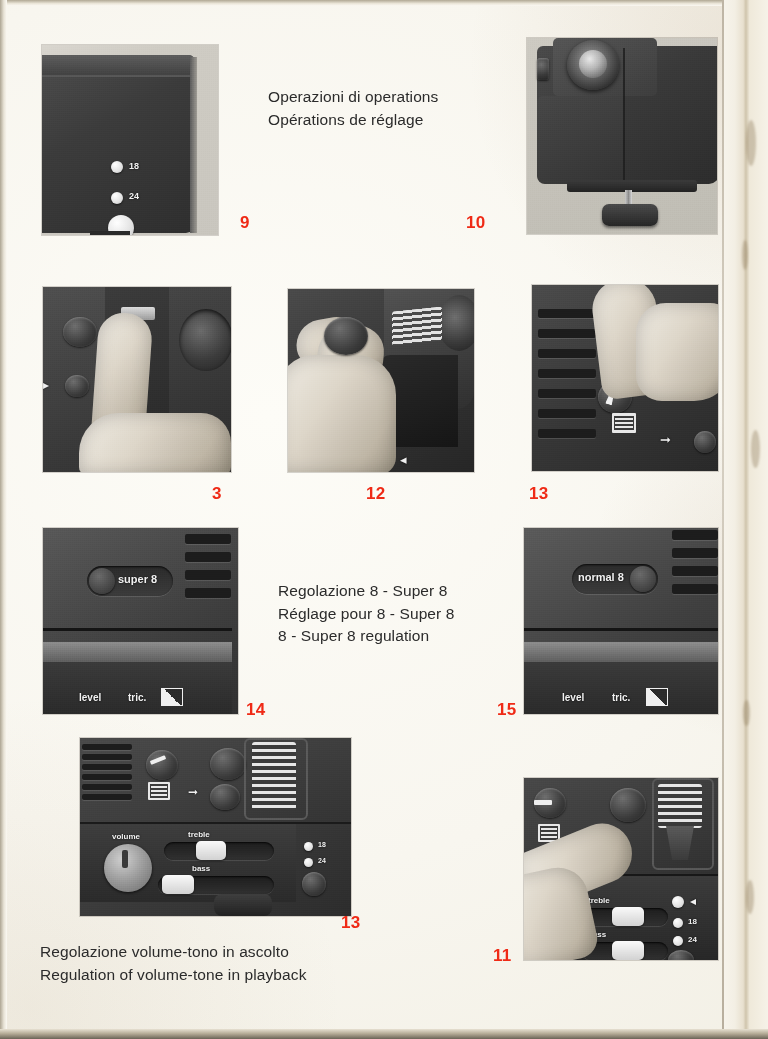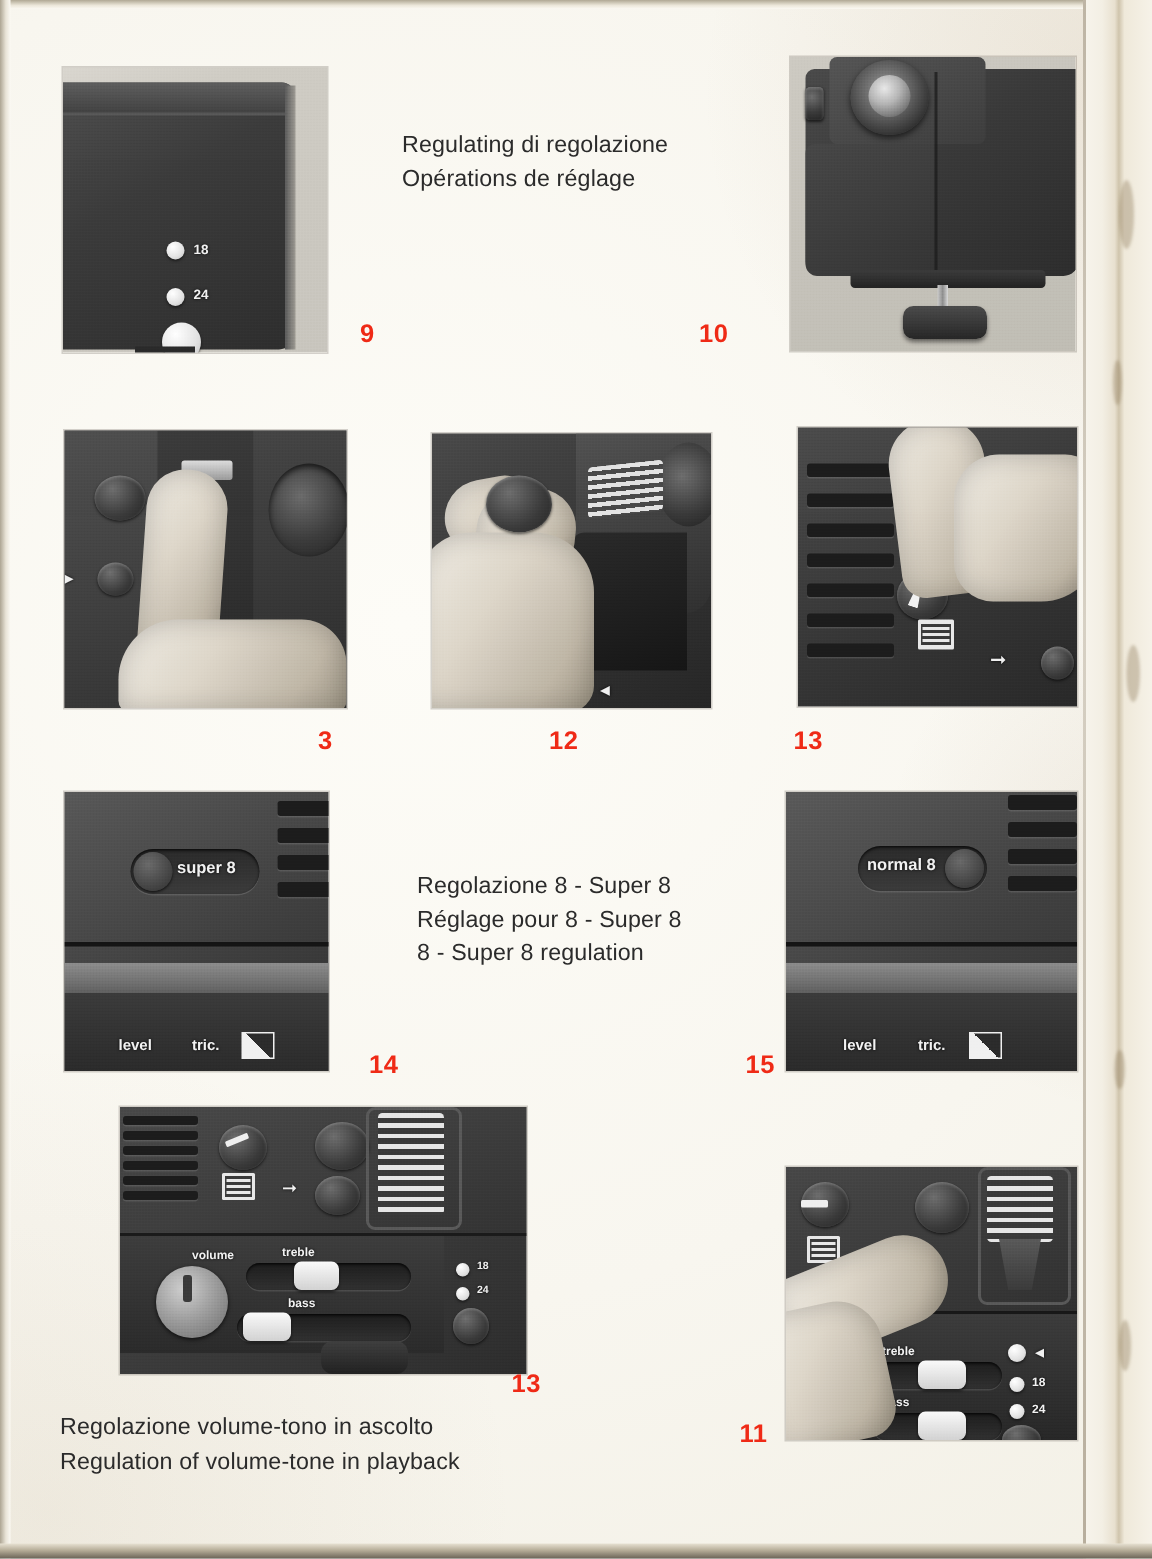--- a/index.html
+++ b/index.html
@@ -218,21 +218,21 @@
 
       <div class="white-dot" style="left:66px; top:170px; width:26px; height:26px;"></div>
 
       <div style="position:absolute;left:48px;top:186px;width:40px;height:10px;background:#2a2a2a;border-radius:0 0 4px 4px;"></div>
       <div class="grain"></div>
     </div>
   </div>
   <div class="fignum" style="left:240px; top:213px;">9</div>
 
   <div class="caption-block" style="left:268px; top:86px;">
-    <div>Regulating di regolazione</div>
+    <div>Operazioni di operations</div>
     <div>Opérations de réglage</div>
   </div>
 
   <div class="photo" style="left:527px; top:38px; width:190px; height:196px;
               background:linear-gradient(160deg,#cdcac2 0%,#c4c1b8 60%,#bfbcb3 100%);">
     <div class="ph-inner">
 
       <div style="position:absolute;left:10px;top:8px;width:182px;height:138px;
                   background:linear-gradient(145deg,#4a4a4a 0%,#393939 45%,#2c2c2c 100%);
                   border-radius:6px 2px 10px 10px;"></div>
@@ -348,21 +348,21 @@
       <div class="arrow-ico" style="left:128px;top:148px;font-size:13px;">➞</div>
       <div class="knob" style="left:162px;top:146px;width:22px;height:22px;"></div>
 
       <div class="finger" style="left:64px;top:-6px;width:64px;height:118px;border-radius:30px 30px 16px 16px;transform:rotate(-7deg);"></div>
       <div class="finger" style="left:104px;top:18px;width:98px;height:98px;border-radius:30px 24px 40px 26px;"></div>
       <div class="grain"></div>
     </div>
   </div>
   <div class="fignum" style="left:529px; top:484px;">13</div>
 
-  <div class="photo" style="left:43px; top:528px; width:176px; height:186px;
+  <div class="photo" style="left:43px; top:528px; width:195px; height:186px;
               background:linear-gradient(150deg,#585858 0%,#3e3e3e 60%,#303030 100%);">
     <div class="ph-inner">
 
       <div style="position:absolute;left:142px;top:6px;width:48px;height:96px;">
         <div class="vent" style="left:0;top:0;width:46px;height:10px;"></div>
         <div class="vent" style="left:0;top:18px;width:46px;height:10px;"></div>
         <div class="vent" style="left:0;top:36px;width:46px;height:10px;"></div>
         <div class="vent" style="left:0;top:54px;width:46px;height:10px;"></div>
       </div>
 
@@ -458,21 +458,21 @@
                   background:repeating-linear-gradient(to bottom,#e6e6e6 0 3px,#3a3a3a 3px 7px);
                   border-radius:3px;"></div>
       <div style="position:absolute;left:164px;top:0px;width:60px;height:78px;
                   border:2px solid #5a5a5a;border-radius:6px;"></div>
 
       <div style="position:absolute;left:0;top:84px;width:271px;height:2px;background:#1a1a1a;"></div>
 
       <div style="position:absolute;left:0;top:86px;width:216px;height:78px;
                   background:linear-gradient(to bottom,#3d3d3d,#2a2a2a);"></div>
 
-      <span class="lbl" style="left:32px;top:94px;font-size:8px;margin-left:16px;">volume</span>
+      <span class="lbl" style="left:32px;top:94px;font-size:8px;">volume</span>
       <div style="position:absolute;left:24px;top:106px;width:48px;height:48px;border-radius:50%;
                   background:radial-gradient(circle at 38% 32%,#cfcfcf 0%,#9a9a9a 50%,#6a6a6a 100%);
                   box-shadow:0 1px 3px rgba(0,0,0,.7);"></div>
       <div style="position:absolute;left:42px;top:112px;width:6px;height:18px;background:#3a3a3a;border-radius:2px;"></div>
 
       <span class="lbl" style="left:108px;top:92px;font-size:8px;">treble</span>
       <div class="slider-track" style="left:84px;top:104px;width:110px;height:18px;"></div>
       <div class="slider-thumb" style="left:116px;top:103px;width:30px;height:19px;"></div>
 
       <span class="lbl" style="left:112px;top:126px;font-size:8px;">bass</span>

